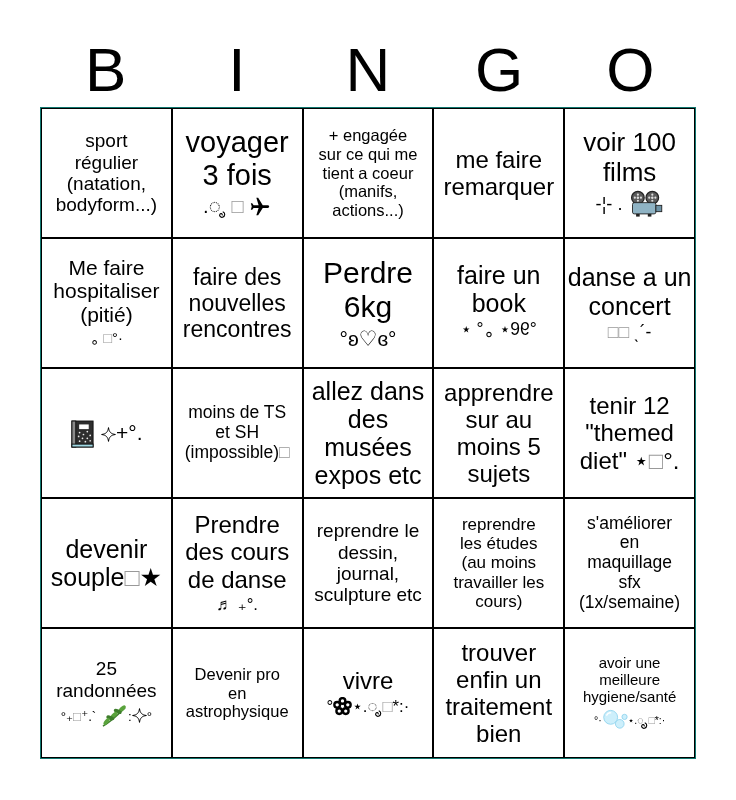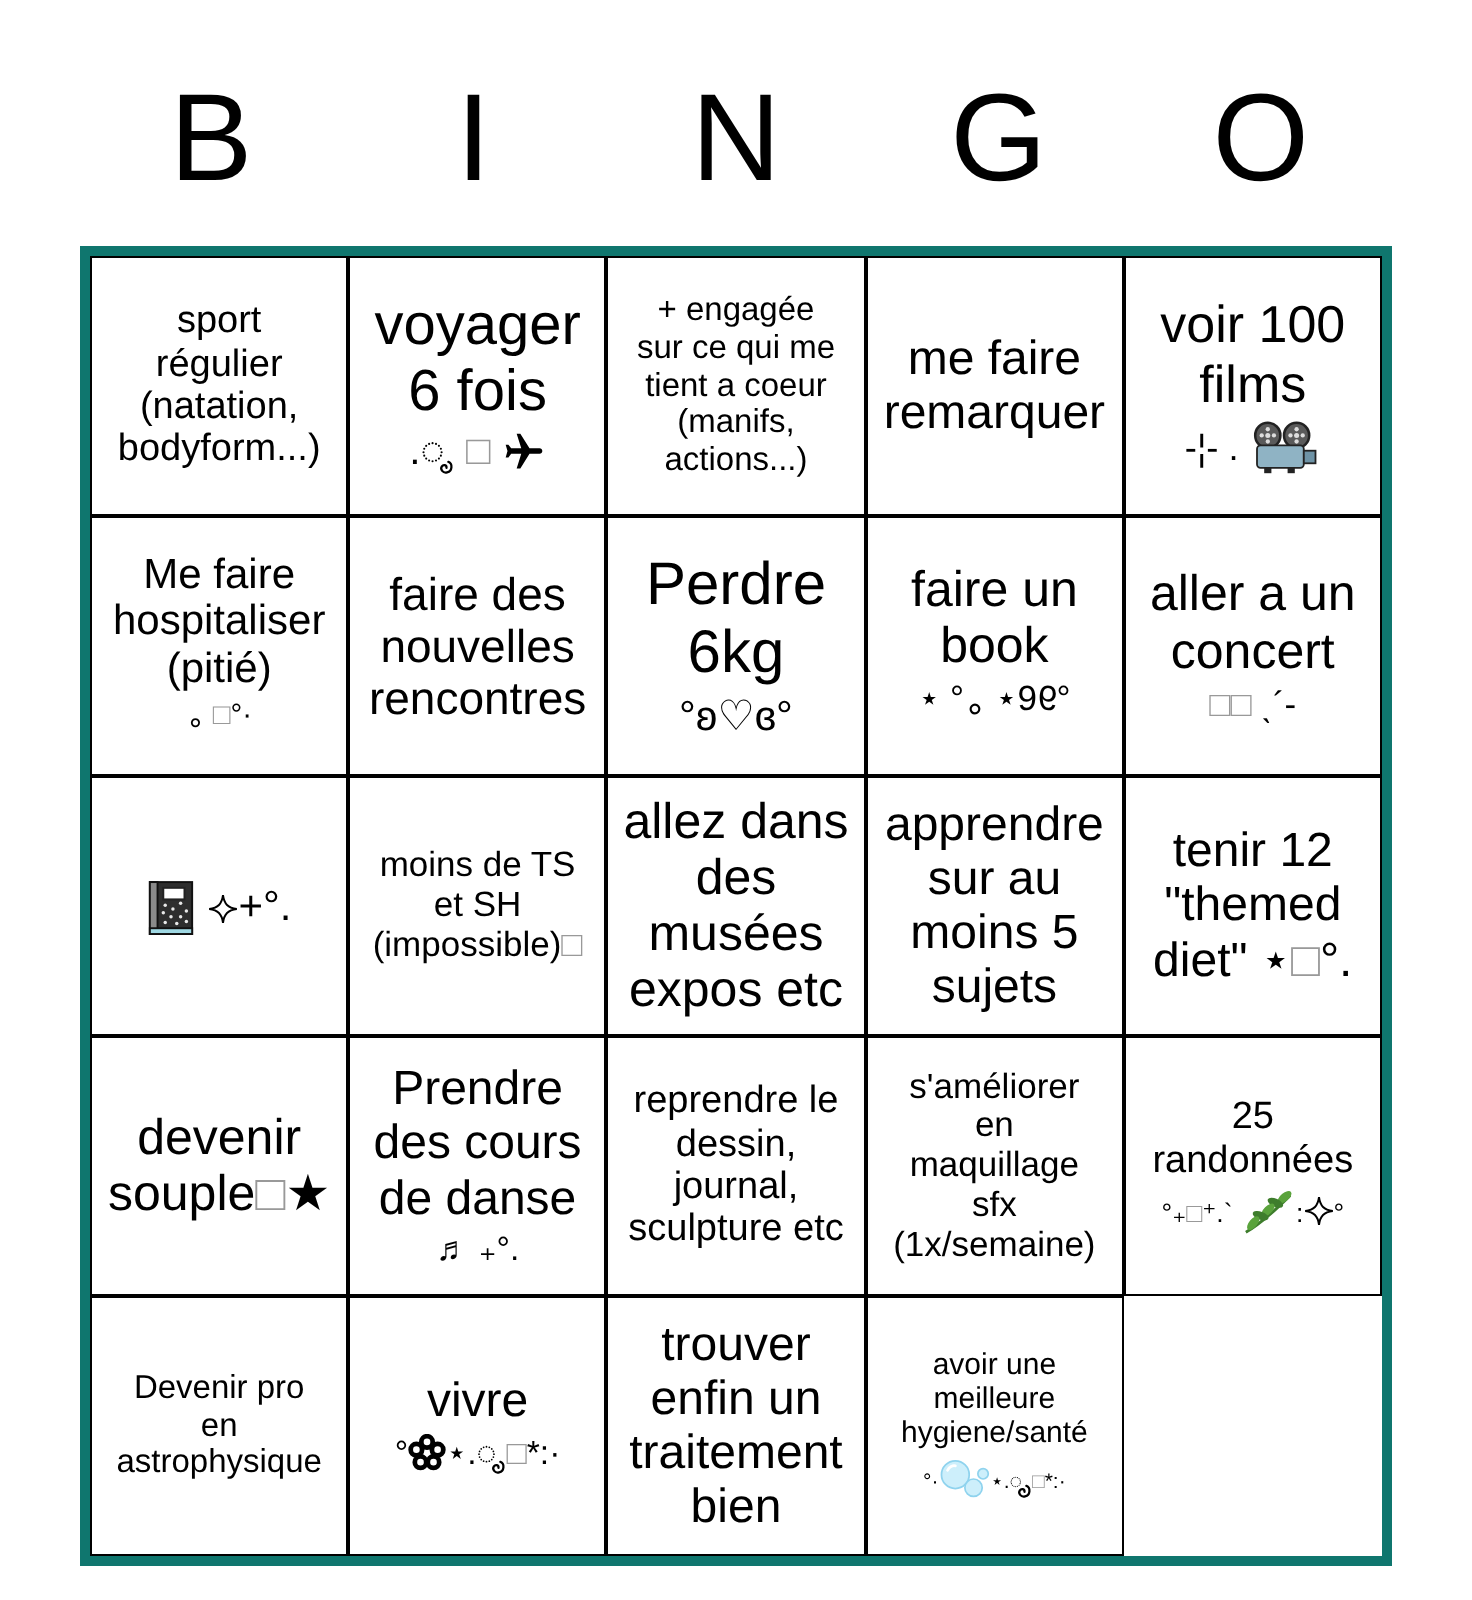--- a/index.html
+++ b/index.html
@@ -7,22 +7,22 @@
     width:736px;height:800px;background:#fff;color:#000;
     font-family:"Liberation Sans","DejaVu Sans",sans-serif;
     position:relative;overflow:hidden;
   }
   .title{
     position:absolute;left:40px;top:0;width:656px;height:107px;
     display:grid;grid-template-columns:repeat(5,1fr);justify-items:center;align-items:end;
     font-size:62px;font-weight:300;line-height:1;padding-bottom:6px;box-sizing:border-box;
   }
   .grid{
-    position:absolute;left:40px;top:123px;width:656px;box-sizing:border-box;
-    border:5px solid #0f766e;display:grid;grid-template-columns:repeat(5,1fr);
+    position:absolute;left:40px;top:107px;width:656px;box-sizing:border-box;
+    border:1px solid #0f766e;display:grid;grid-template-columns:repeat(5,1fr);
     grid-auto-rows:130px;background:#fff;
   }
   .cell{
     box-sizing:border-box;border:1px solid #000;
     display:flex;flex-direction:column;align-items:center;justify-content:center;
     text-align:center;padding:2px;line-height:1.13;overflow:hidden;
   }
   .txt{white-space:pre-line}
   .deco{font-size:0.7em;margin-top:3px;white-space:nowrap}
   .tofu{color:var(--tofu,#999)}
@@ -57,21 +57,21 @@
   </div>
 <div class="grid" id="grid">
     <div class="cell c1">
       <div class="txt">sport
 régulier
 (natation,
 bodyform...)</div>
     </div>
     <div class="cell c2">
       <div class="txt">voyager
-6 fois</div>
+3 fois</div>
       <div class="deco"><span>.◌</span><svg class="ic ic-spiral" viewBox="0 0 12 12">
           <path d="M8.2 1.2C11.2 2.4 11 7.4 7.4 8.3C4.6 9 2.6 6.2 3.9 4.3C4.9 2.8 7.2 3.3 7 5.2" fill="none" stroke="#000" stroke-width="1.5" stroke-linecap="round"></path>
         </svg><span> <span class="tofu">□</span> </span><svg class="ic ic-plane" viewBox="0 0 24 24">
           <path transform="rotate(90 12 12)" d="M21 16v-2l-8-5V3.5C13 2.67 12.33 2 11.5 2S10 2.67 10 3.5V9l-8 5v2l8-2.5V19l-2 1.5V22l3.5-1 3.5 1v-1.5L13 19v-5.5l8 2.5z" fill="#000"></path>
         </svg></div>
     </div>
     <div class="cell c3">
       <div class="txt">+ engagée
 sur ce qui me
 tient a coeur
@@ -121,21 +121,21 @@
       <div class="txt">Perdre
 6kg</div>
       <div class="deco"><span>°ʚ♡ɞ°</span></div>
     </div>
     <div class="cell c9">
       <div class="txt">faire un
 book</div>
       <div class="deco"><span>⋆ °</span><span class="low">∘</span><span> ⋆</span><span>9</span><span class="flip">9</span><span>°</span></div>
     </div>
     <div class="cell c10">
-      <div class="txt">aller a un
+      <div class="txt">danse a un
 concert</div>
       <div class="deco"><span><span class="tofu">□</span><span class="tofu">□</span> ˎ´-</span></div>
     </div>
     <div class="cell c11">
       <div class="deco"><svg class="ic ic-nb" viewBox="0 0 26 30">
           <rect x="2" y="1" width="22" height="27" fill="var(--notebook_cover)" stroke="#111"></rect>
           <rect x="2" y="1" width="4" height="27" fill="var(--notebook_side)" stroke="#111"></rect>
           <g fill="#e8e8e8">
             <circle cx="10" cy="13" r="0.9"></circle>
             <circle cx="14" cy="15" r="0.9"></circle>
@@ -185,20 +185,27 @@
 des cours
 de danse</div>
       <div class="deco"><span>♬ ₊°.</span></div>
     </div>
     <div class="cell c18">
       <div class="txt">reprendre le
 dessin,
 journal,
 sculpture etc</div>
     </div>
+    <div class="cell c19">
+      <div class="txt">reprendre
+les études
+(au moins
+travailler les
+cours)</div>
+    </div>
     <div class="cell c20">
       <div class="txt">s'améliorer
 en
 maquillage
 sfx
 (1x/semaine)</div>
     </div>
     <div class="cell c21">
       <div class="txt">25
 randonnées</div>

